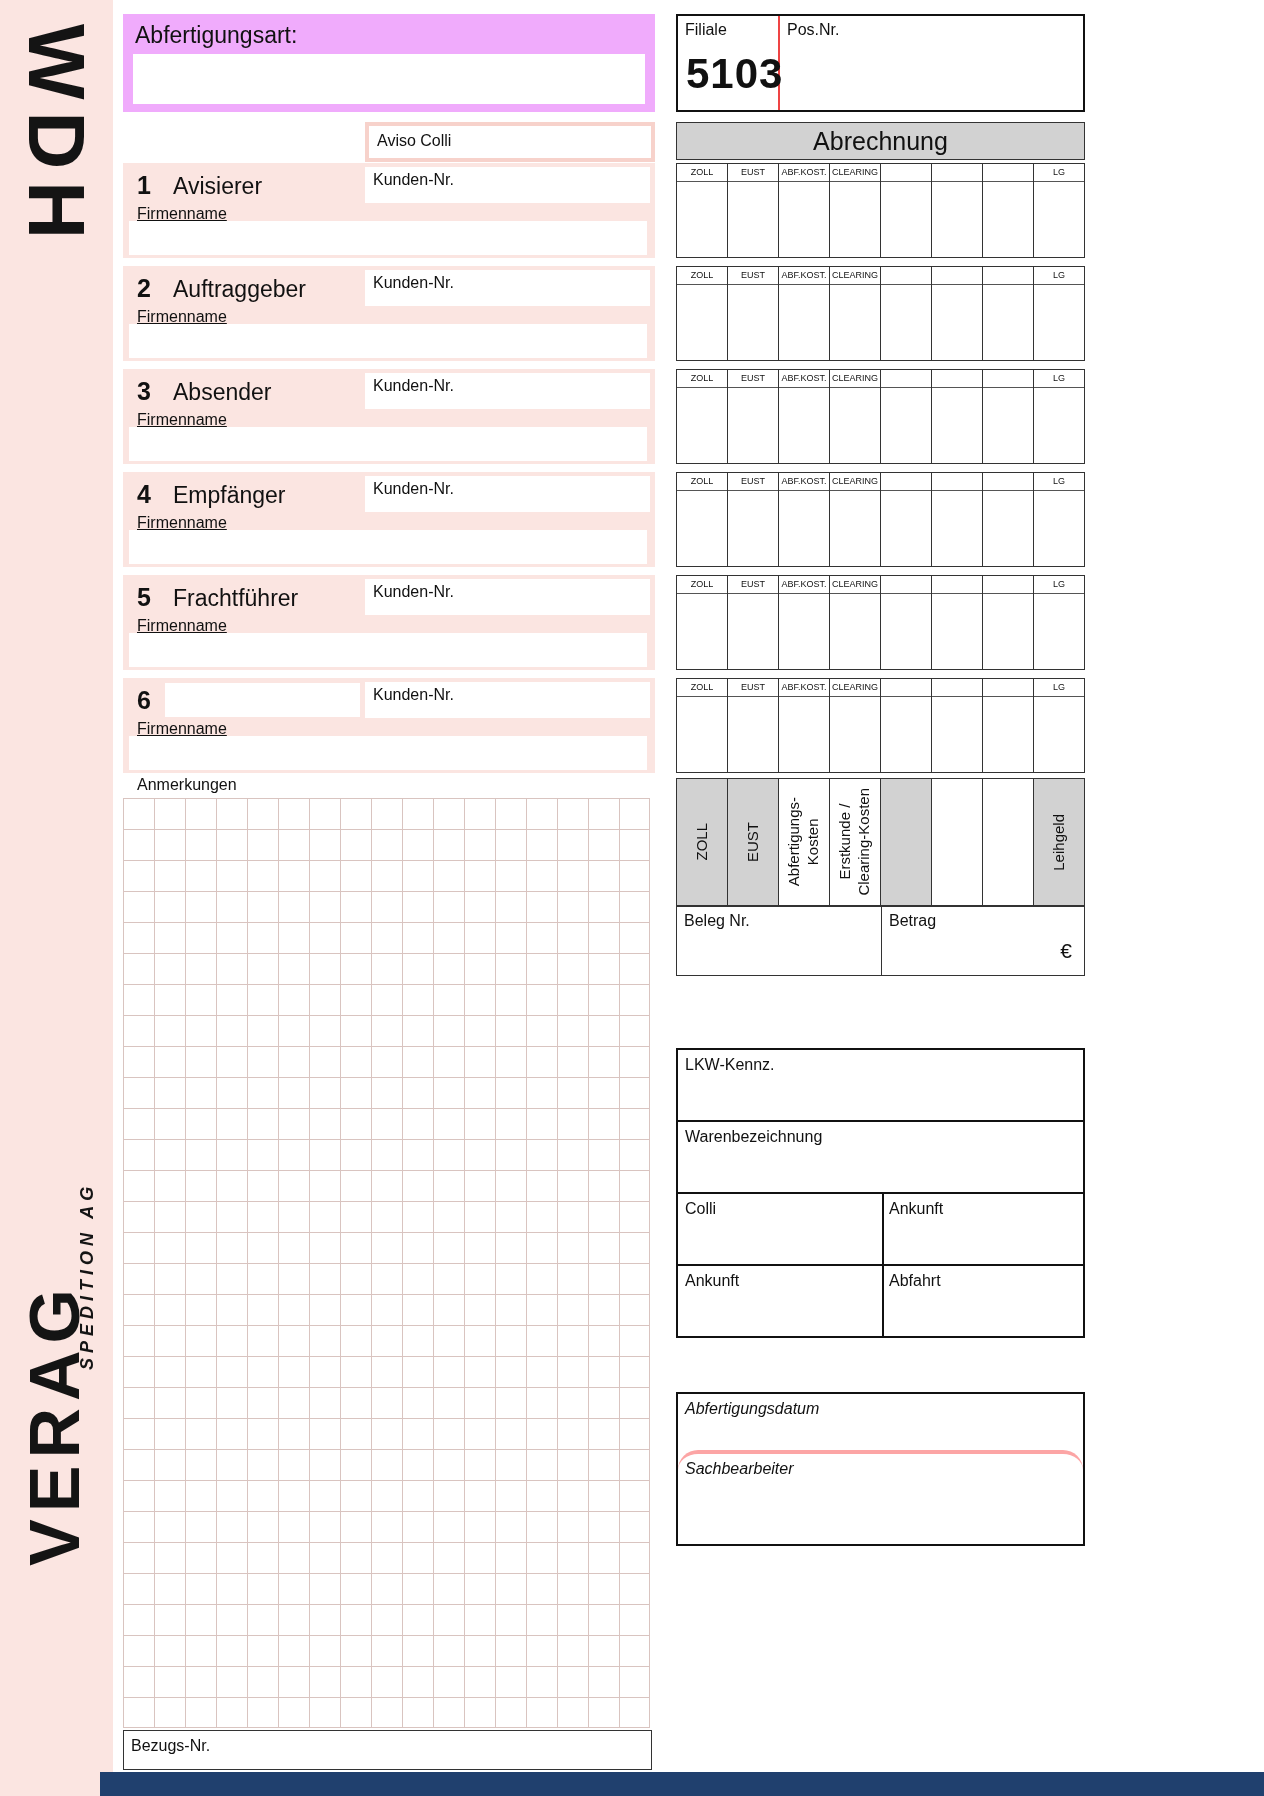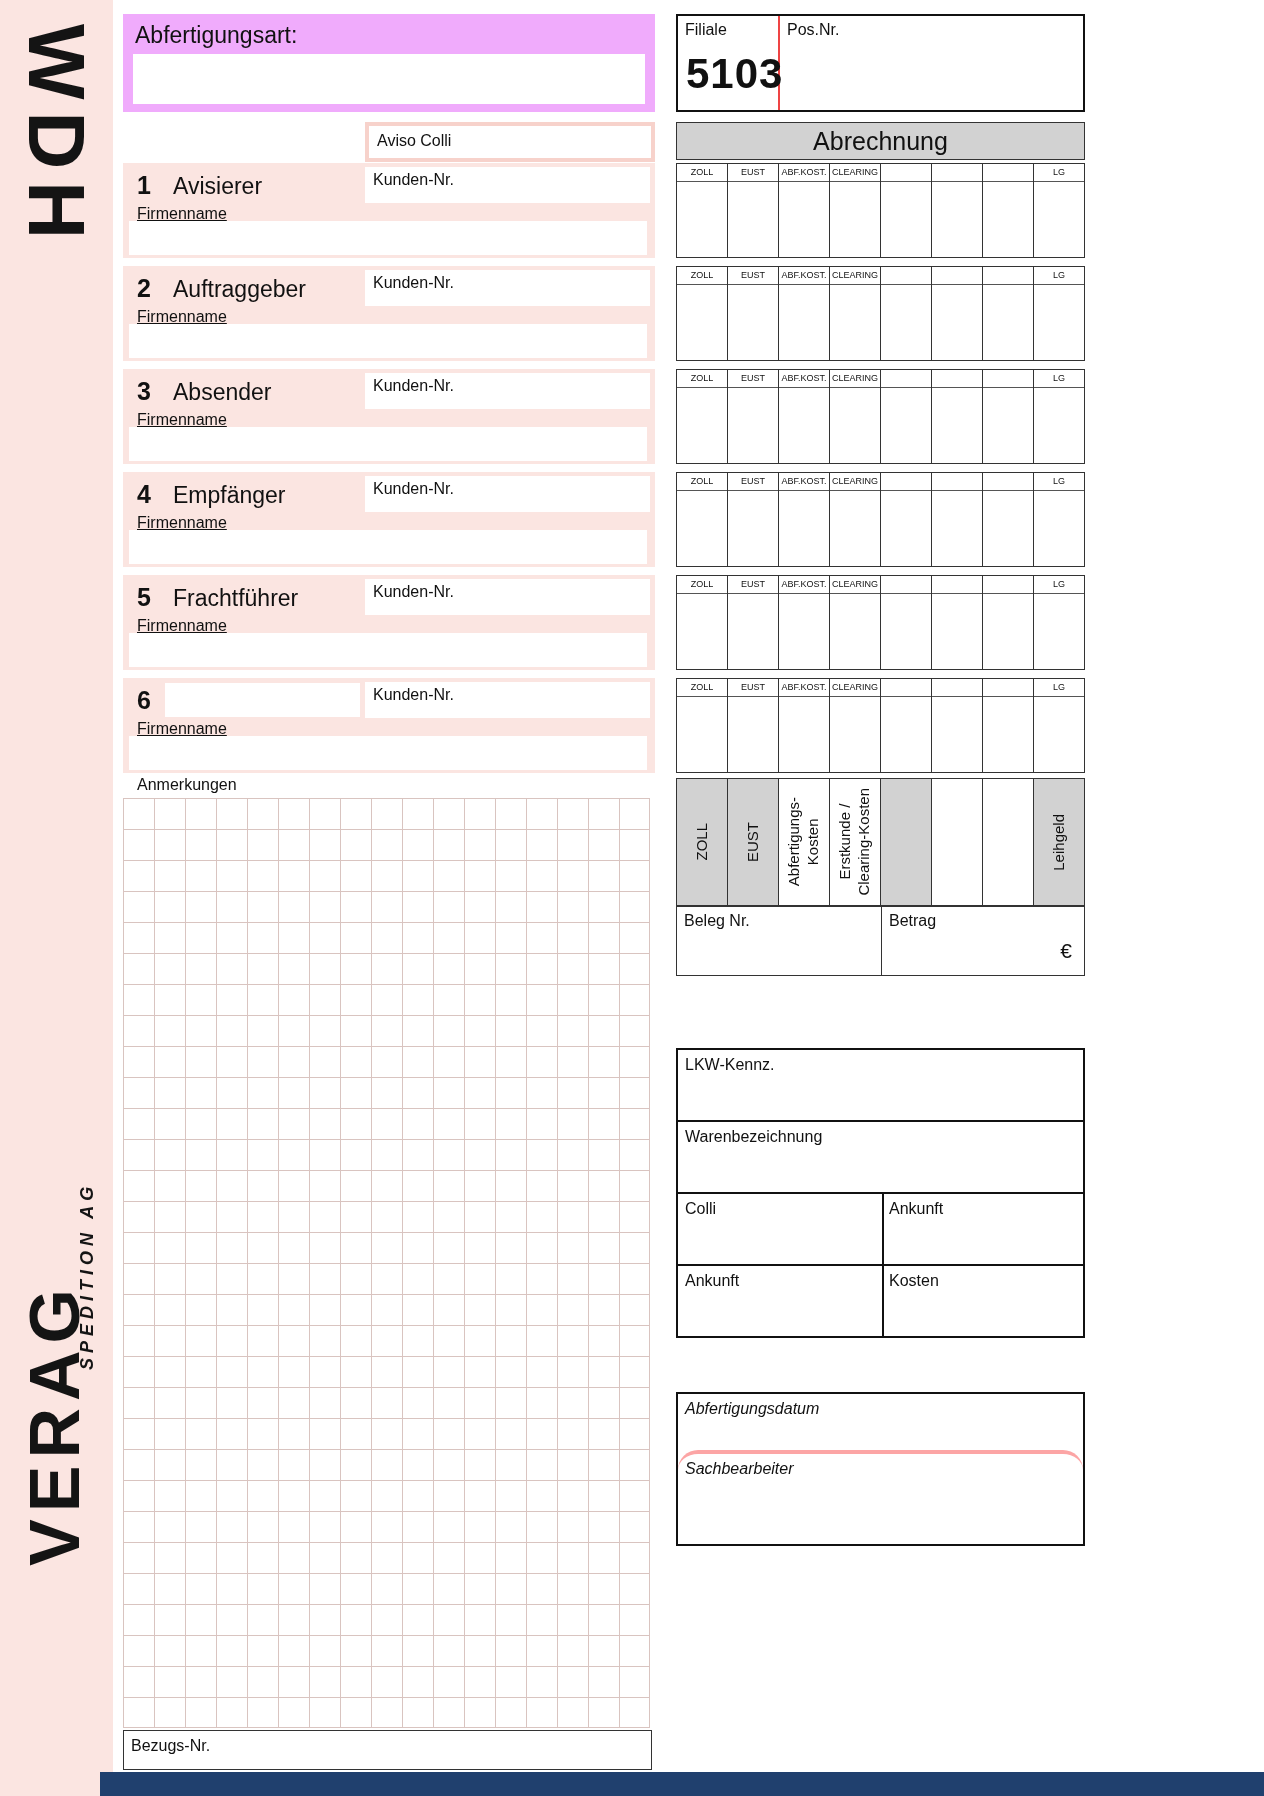--- a/index.html
+++ b/index.html
@@ -403,21 +403,21 @@
       </div>
       <div class="half2">
         <div class="cell-lbl">Ankunft</div>
       </div>
     </div>
     <div class="ship-row">
       <div class="half">
         <div class="cell-lbl">Ankunft</div>
       </div>
       <div class="half2">
-        <div class="cell-lbl">Kosten</div>
+        <div class="cell-lbl">Abfahrt</div>
       </div>
     </div>
   </div>
 
   <div class="abs proc">
     <div class="proc-row1">
       <div class="cell-lbl">Abfertigungsdatum</div>
     </div>
     <div class="proc-row2">
       <div class="cell-lbl">Sachbearbeiter</div>

